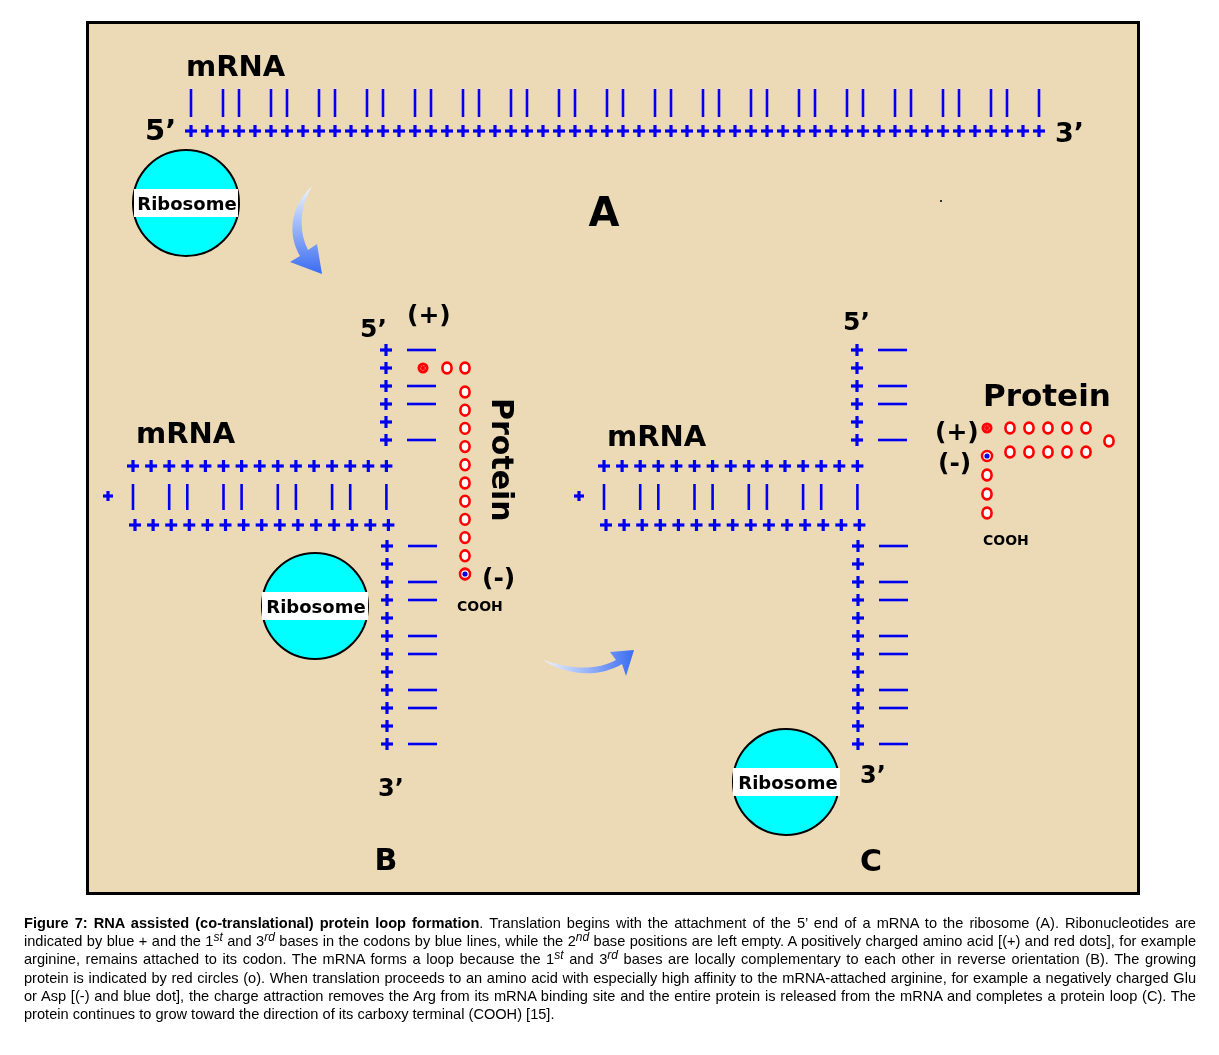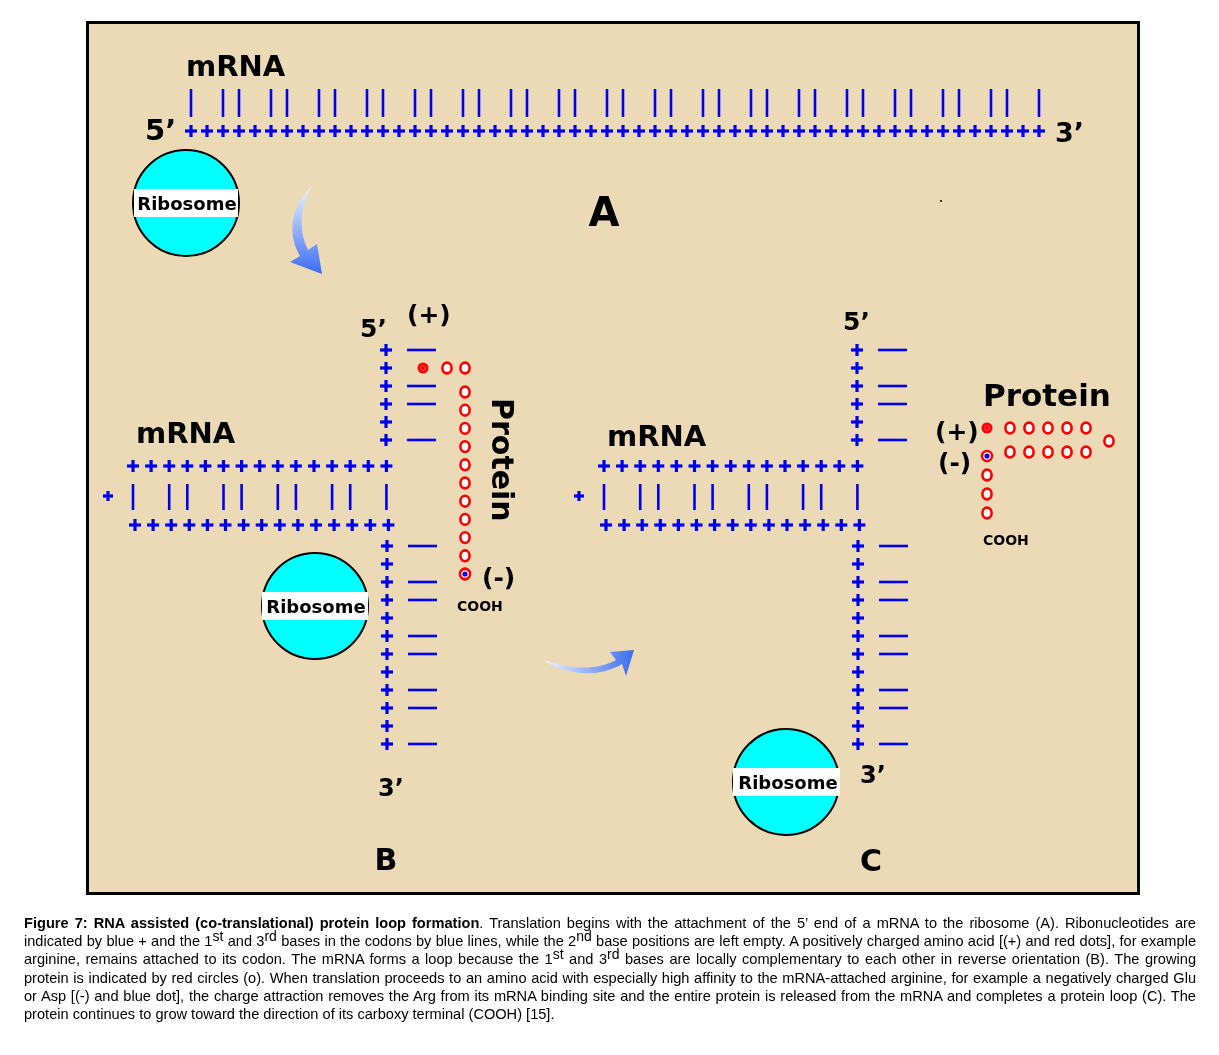--- a/index.html
+++ b/index.html
@@ -2,21 +2,21 @@
 <html><head>
 <meta charset="utf-8">
 <style>
   html, body { margin: 0; padding: 0; background: #ffffff; }
   body { width: 1219px; height: 1055px; position: relative; overflow: hidden; font-family: "DejaVu Sans", sans-serif; }
   #panel { position: absolute; left: 86px; top: 21px; width: 1054px; height: 874px; background: #ecdab7; border: 3px solid #000; box-sizing: border-box; }
   #diagram { position: absolute; left: 0; top: 0; width: 1219px; height: 900px; }
   .lbl { font-family: "DejaVu Sans", sans-serif; font-weight: bold; fill: #000; }
   #caption { position: absolute; left: 24px; top: 914px; width: 1172px; font-family: "Liberation Sans", sans-serif; font-size: 14.6px; line-height: 18.2px; color: #000; text-align: justify; }
   #caption b { font-weight: bold; }
-  sup { font-size: 14px; vertical-align: 5px; line-height: 0; }
+  sup { font-size: 12px; vertical-align: 5px; line-height: 0; font-style: italic; }
 </style>
 </head>
 <body>
 
 <div id="panel"></div>
 
 <svg id="diagram" xmlns="http://www.w3.org/2000/svg" width="1219" height="900" viewBox="0 0 1219 900">
   <defs>
     <linearGradient id="arrowGradA" x1="0" y1="0" x2="0" y2="1">
       <stop offset="0" stop-color="#f0f6ff"></stop>

